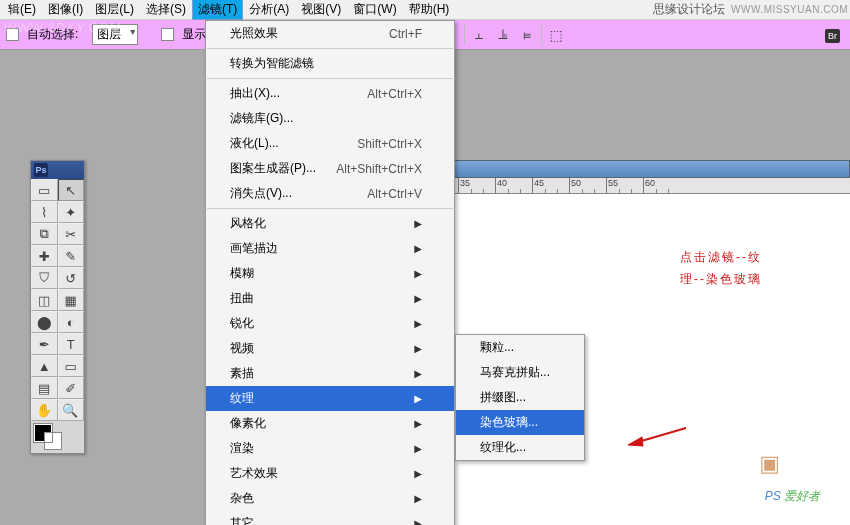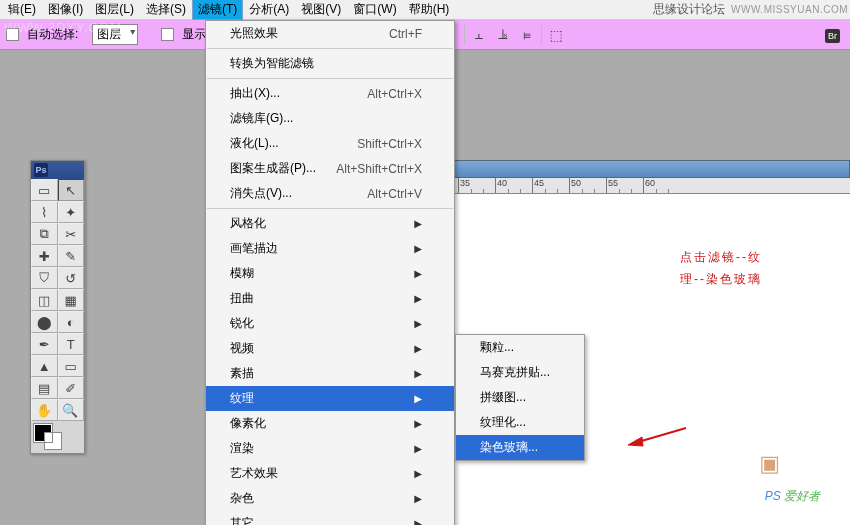--- a/index.html
+++ b/index.html
@@ -190,25 +190,25 @@
 <div class="sub-menu">
   <div class="menu-row">
       <span class="label">颗粒...</span>
     </div>
   <div class="menu-row">
       <span class="label">马赛克拼贴...</span>
     </div>
   <div class="menu-row">
       <span class="label">拼缀图...</span>
     </div>
-  <div class="menu-row">
-      <span class="label">纹理化...</span>
-    </div>
   <div class="menu-row highlight">
       <span class="label">染色玻璃...</span>
+    </div>
+  <div class="menu-row">
+      <span class="label">纹理化...</span>
     </div>
 </div>
 
 <div class="ps-palette">
   <div class="ps-header">
       <span class="ps-logo">Ps</span>
     </div>
   <div class="tool-grid">
     <div class="tool-cell">▭</div>
     <div class="tool-cell sel">↖</div>

